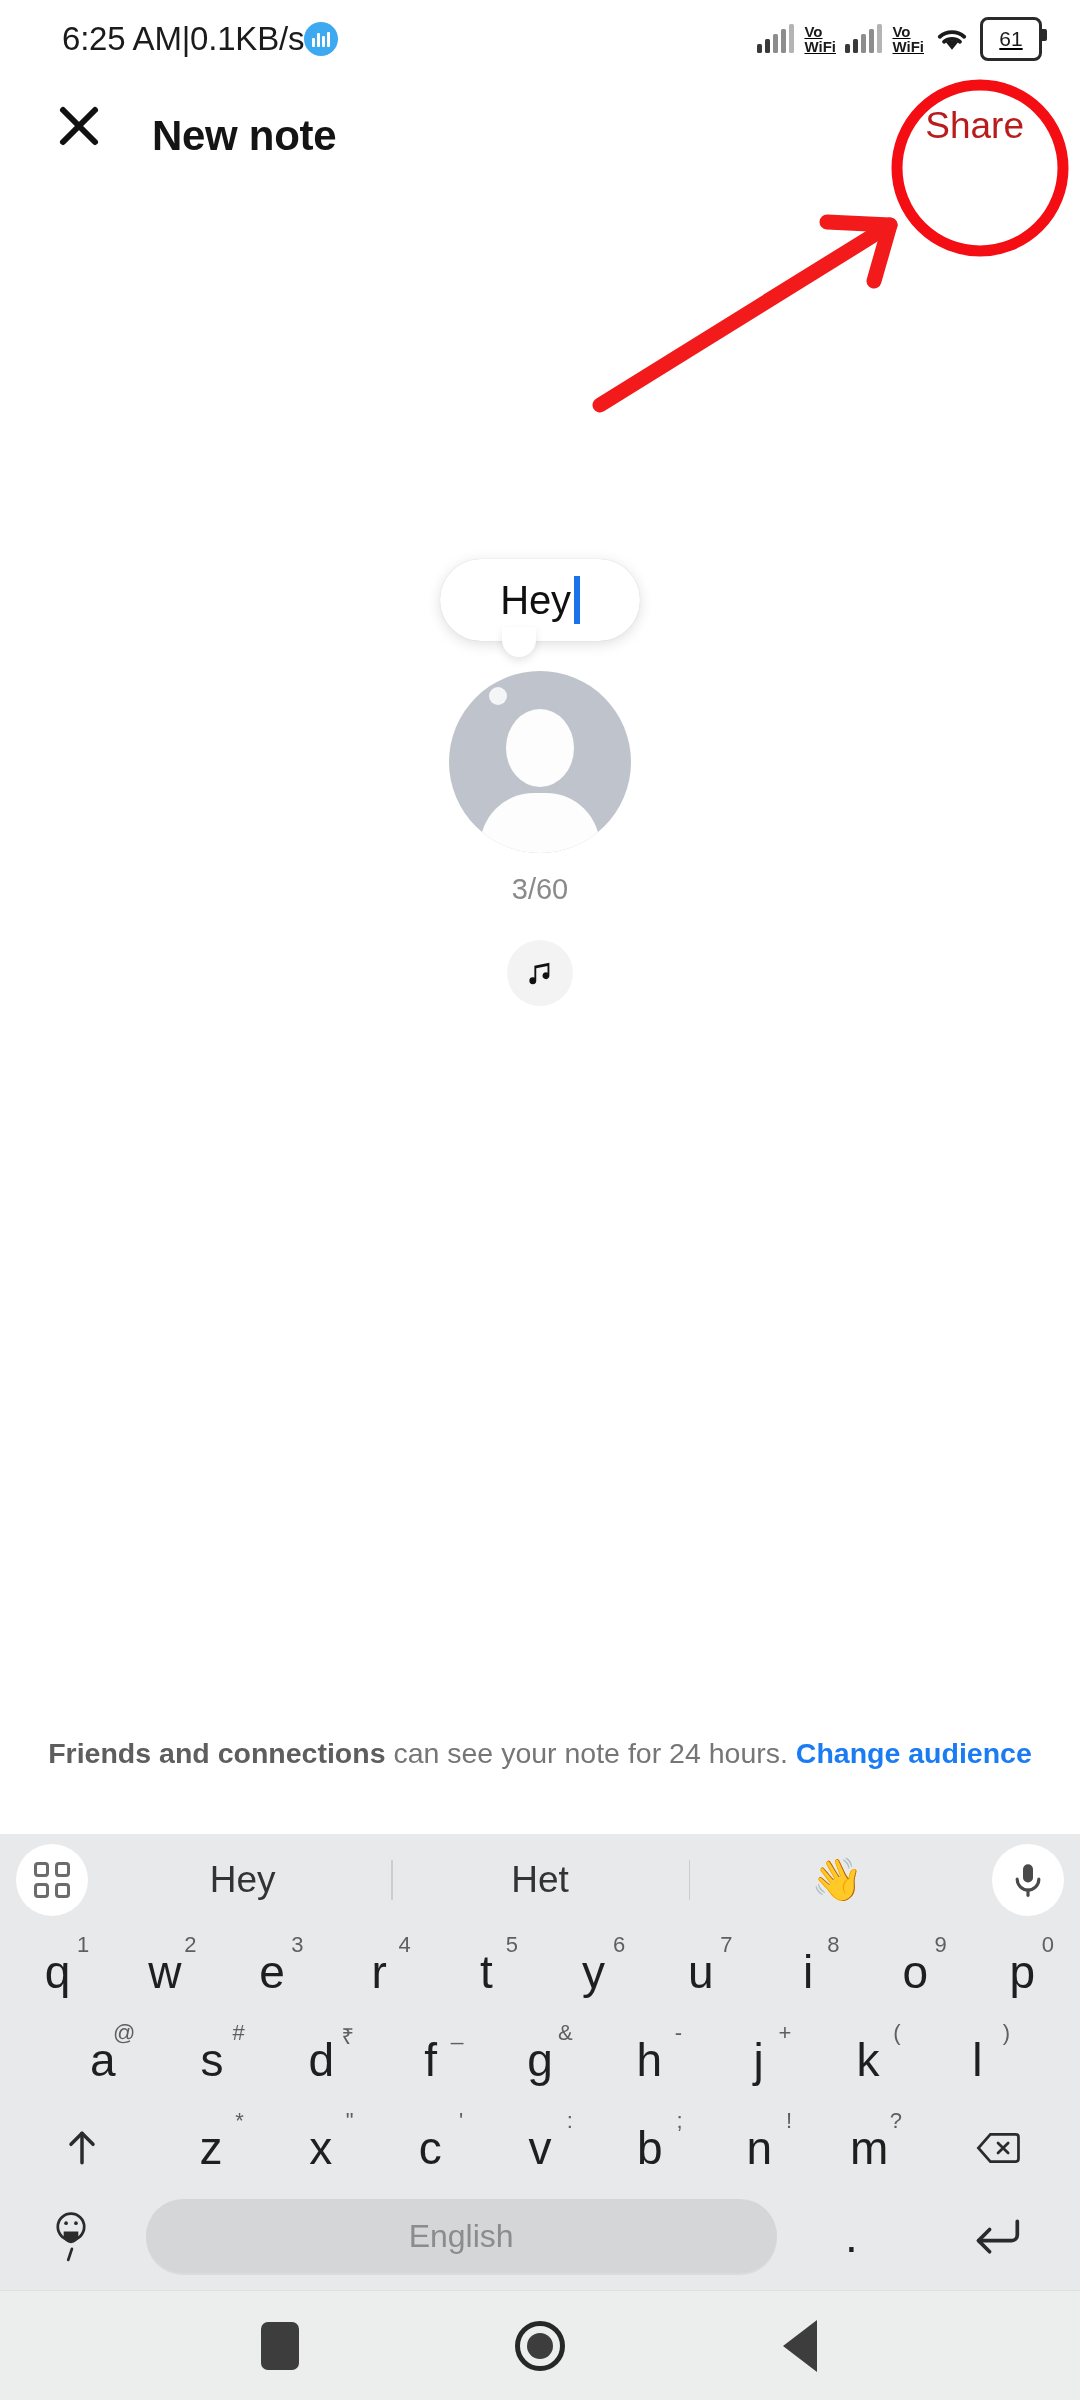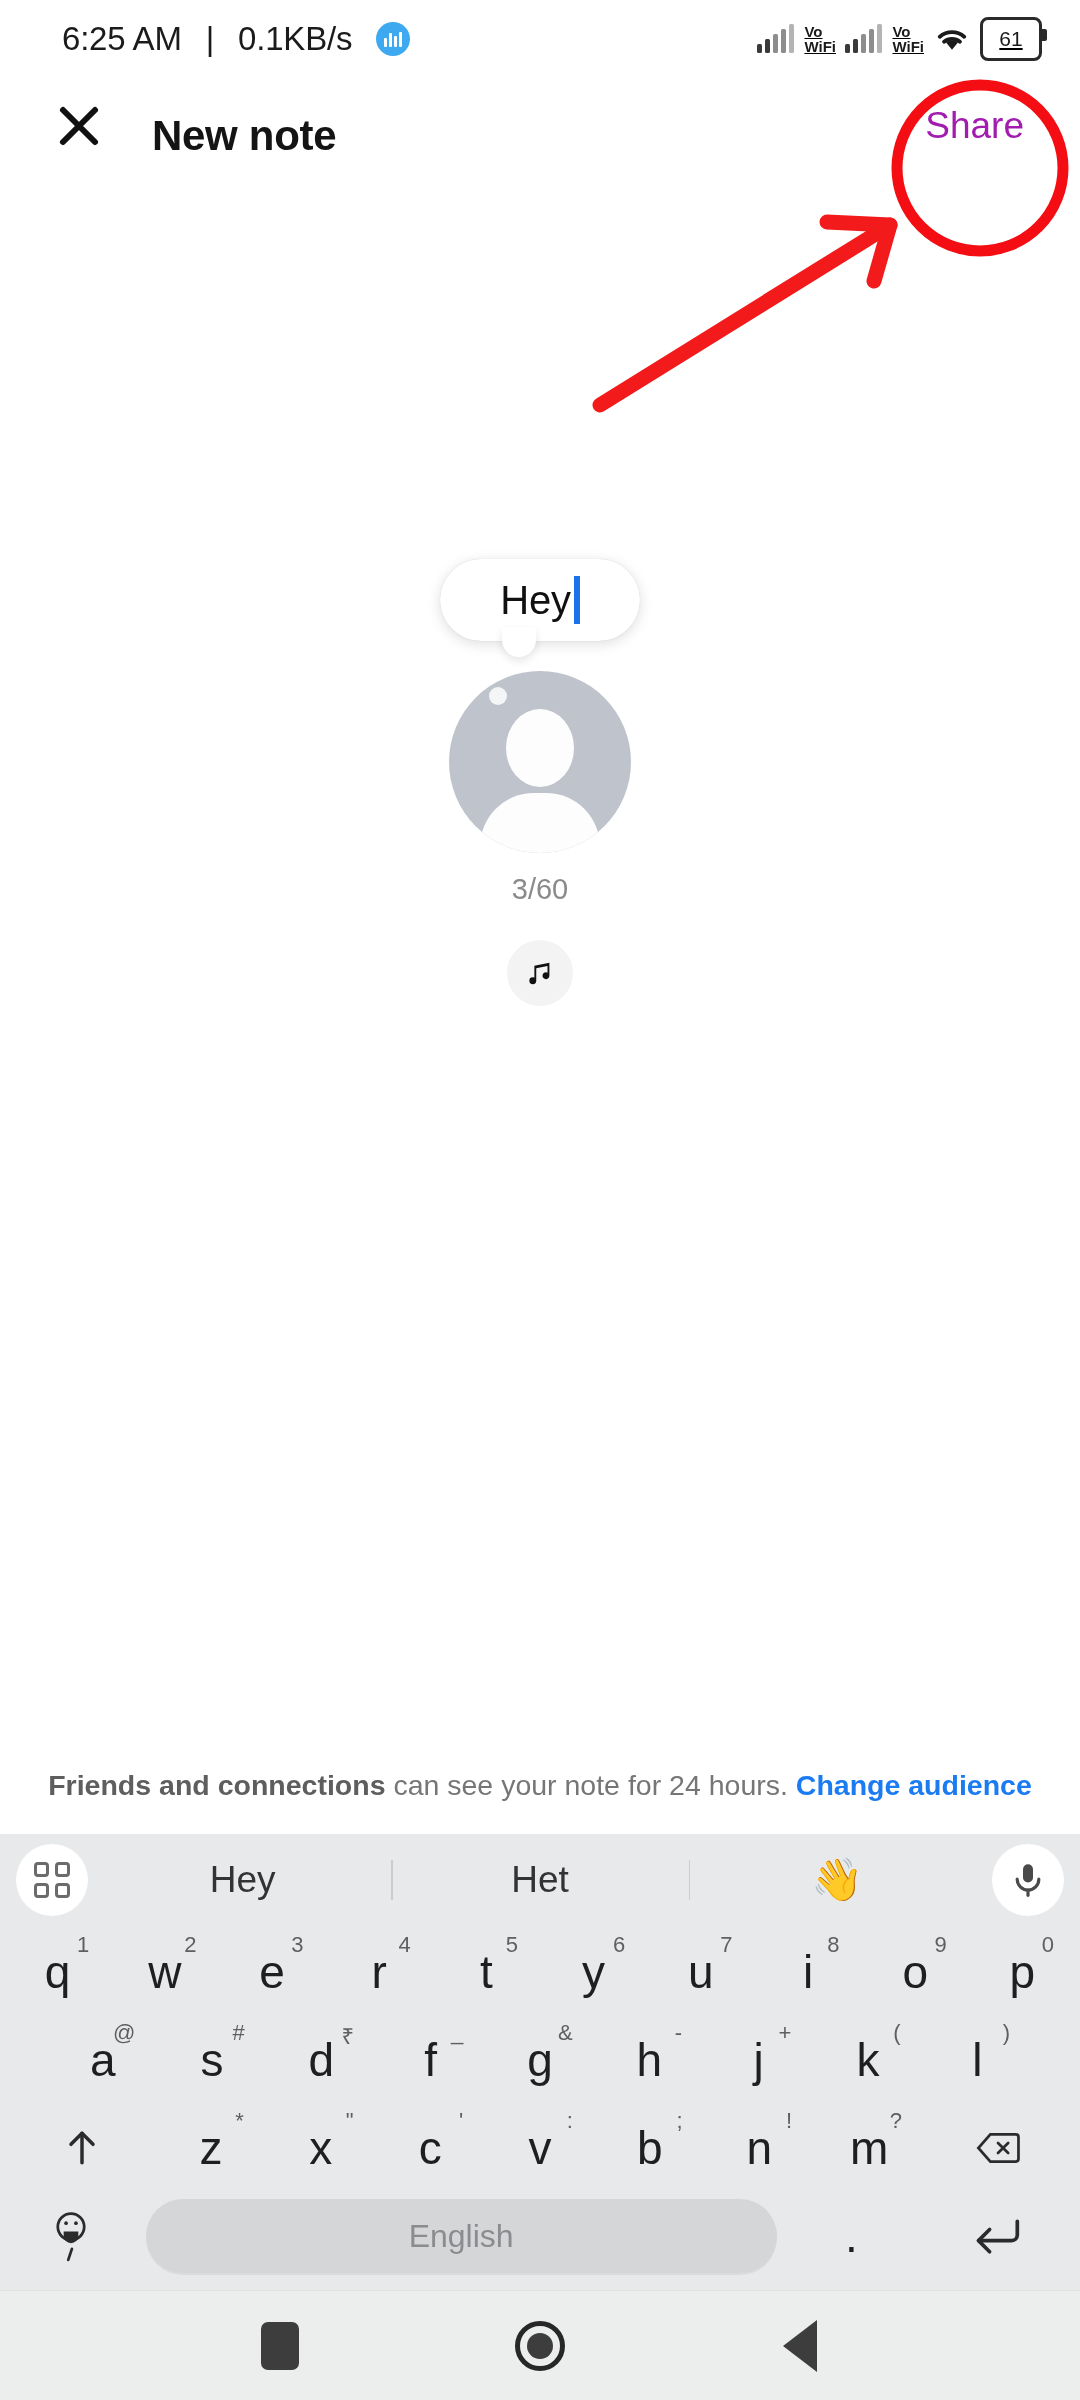--- a/index.html
+++ b/index.html
@@ -16,21 +16,21 @@
     height:78px;
     display:flex;
     align-items:center;
     justify-content:space-between;
     padding:0 38px 0 62px;
     background:#ffffff;
   }
   #status-left {
     display:flex;
     align-items:center;
-    gap:24px;
+    gap:0;
     font-size:33px;
     color:#1b1b1b;
     letter-spacing:-0.2px;
   }
   .data-badge {
     width:34px; height:34px;
     border-radius:50%;
     background:#3ca9f0;
     display:flex; align-items:center; justify-content:center;
     flex-shrink:0;
@@ -92,21 +92,21 @@
     font-size:42px;
     font-weight:700;
     color:#141414;
     margin-left:46px;
     letter-spacing:-0.3px;
     margin-top:20px;
   }
   #share-btn {
     margin-left:auto;
     font-size:37px;
-    color:#a21caf;
+    color:#b91c1c;
     font-weight:500;
     cursor:pointer;
     padding:6px 10px;
   }
 
   
   #annotation-layer {
     position:absolute; inset:0; pointer-events:none; z-index:40;
   }
 
@@ -201,21 +201,21 @@
     background:#f3f3f4;
     display:flex; align-items:center; justify-content:center;
     cursor:pointer;
   }
   #music-btn svg { width:36px; height:36px; }
 
   
   #audience-bar {
     position:absolute;
     left:0; right:0;
-    bottom:566px;
+    bottom:598px;
     padding:0 44px 28px;
     text-align:center;
     font-size:28.5px;
     line-height:41px;
     color:#767676;
     background:#ffffff;
   }
   #audience-bar .strong { font-weight:700; color:#5e5e5e; }
   #audience-bar .link { color:#1a7bf2; font-weight:700; cursor:pointer; }
 

